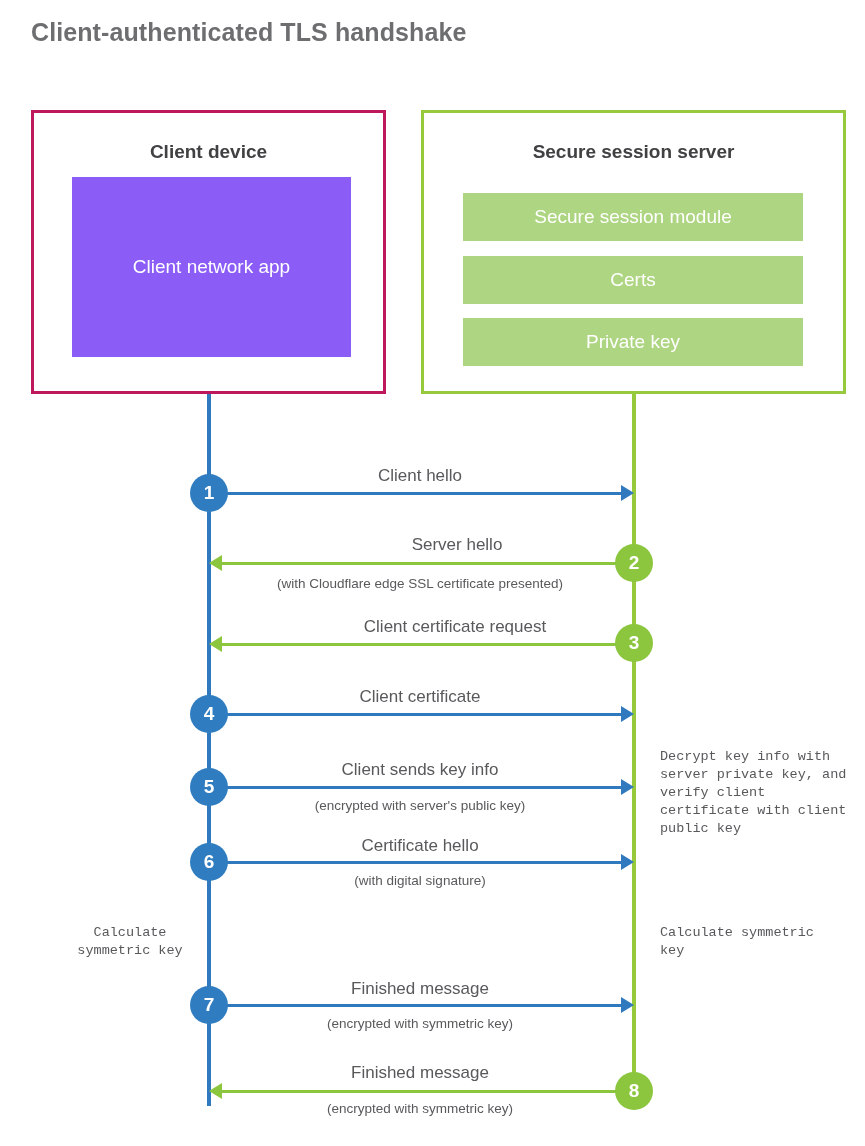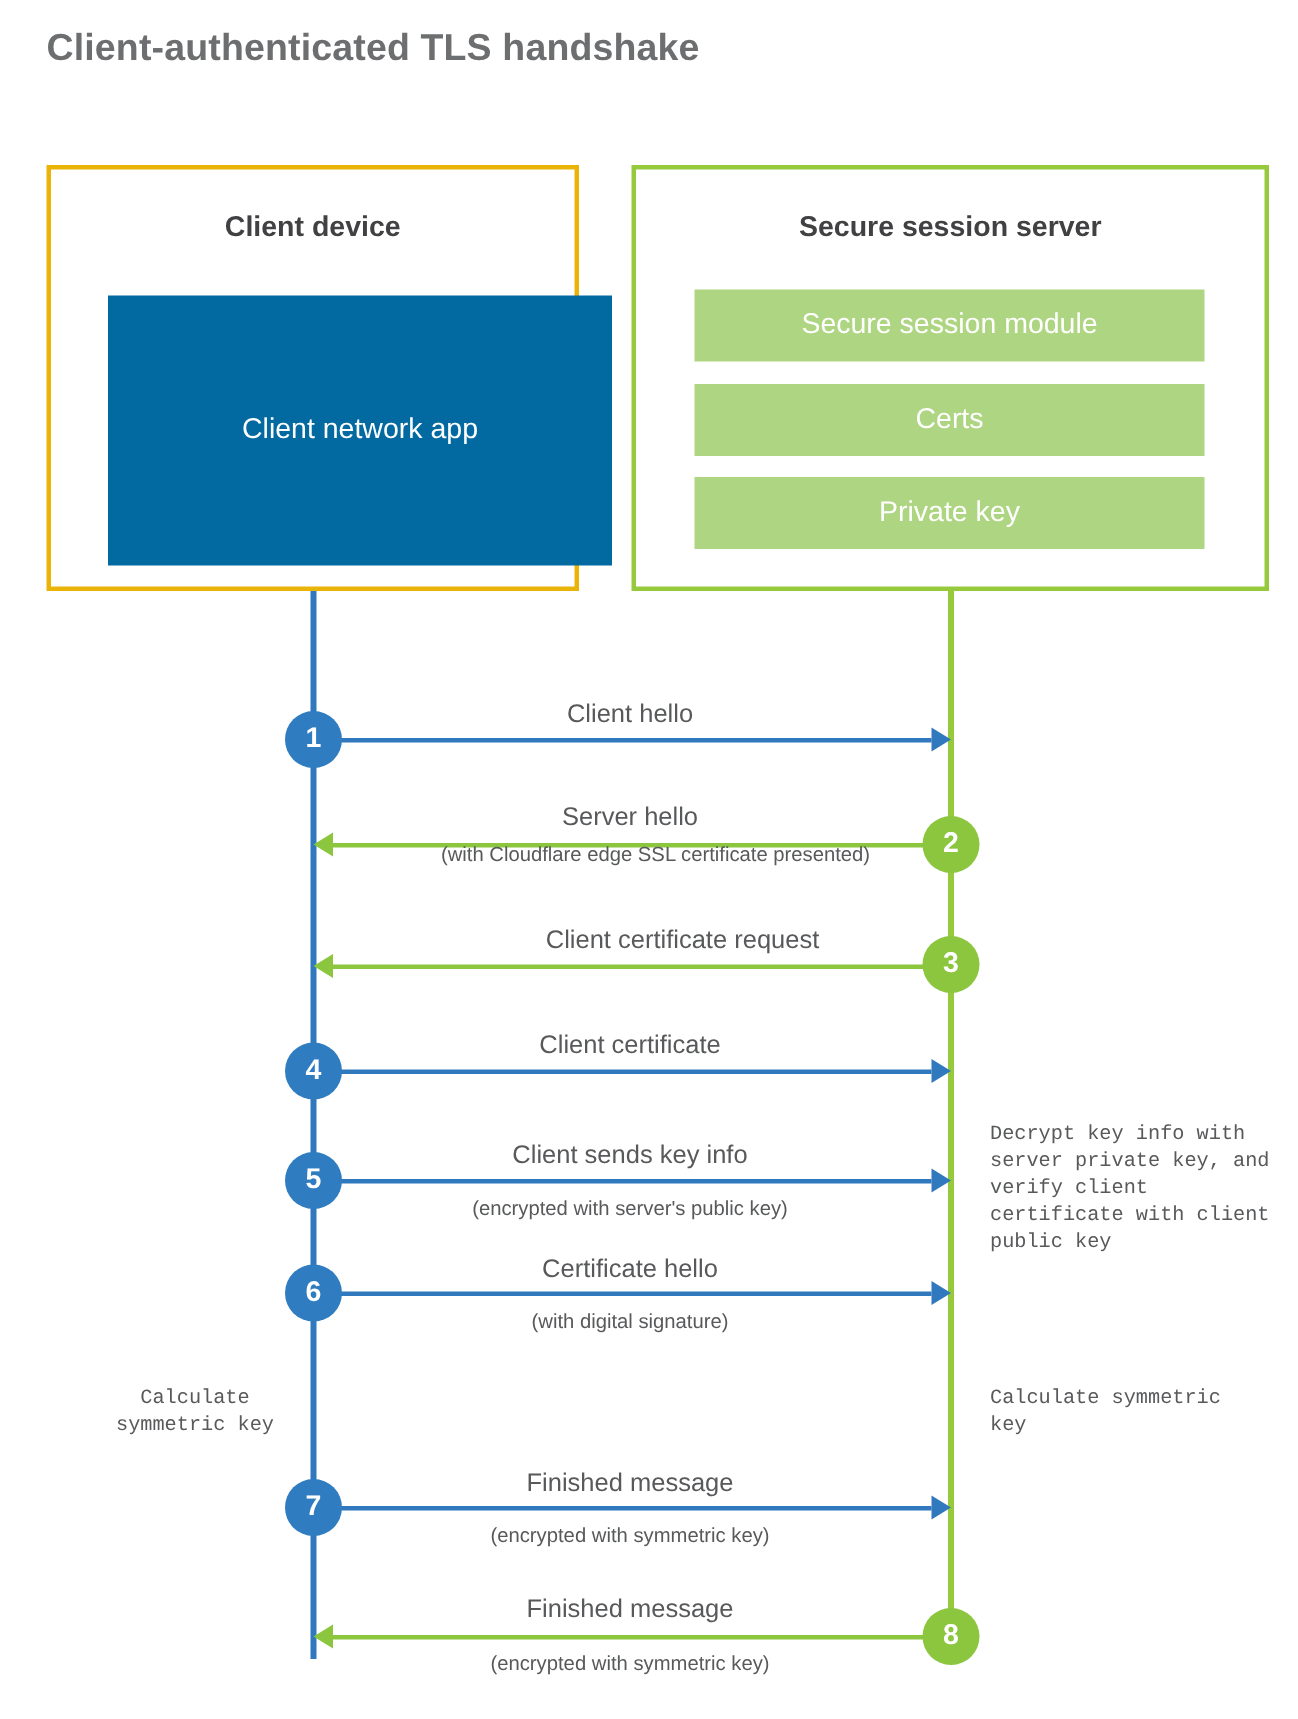--- a/index.html
+++ b/index.html
@@ -39,21 +39,21 @@
   
   .entity-box {
     position: absolute;
     background: #ffffff;
   }
   #client-device-box {
     left: 31px;
     top: 110px;
     width: 355px;
     height: 284px;
-    border: 3px solid #eab308;
+    border: 3px solid #be185d;
   }
   #secure-server-box {
     left: 421px;
     top: 110px;
     width: 425px;
     height: 284px;
     border: 3px solid #97c93d;
   }
   .entity-title {
     position: absolute;
@@ -63,31 +63,30 @@
     text-align: center;
     font-size: 19px;
     font-weight: bold;
     color: #414042;
   }
 
   #client-app-block {
     position: absolute;
     left: 38px;
     top: 64px;
-    width: 336px;
+    width: 279px;
     height: 180px;
-    background: #0369a1;
+    background: #8b5cf6;
     color: #ffffff;
     font-size: 19px;
     line-height: 26px;
     display: flex;
     align-items: center;
     justify-content: center;
     text-align: center;
-    margin-top: 20px;
   }
   #client-app-block span { display: block; max-width: 200px; }
 
   .server-bar {
     position: absolute;
     left: 39px;
     width: 340px;
     height: 48px;
     background: #aed581;
     color: #ffffff;
@@ -228,24 +227,24 @@
   <div class="lifeline" id="client-lifeline"></div>
   <div class="lifeline" id="server-lifeline"></div>
 
   <div class="msg-label" style="top:466px;text-align:right;">Client hello</div>
   <div class="msg-line blue" style="left:209px; top:492px; width:412px;"></div>
   <div class="arrowhead right blue" style="left:621px; top:485px;"></div>
   <div class="step-circle blue" style="top:474px;">
     <span>1</span>
   </div>
 
-  <div class="msg-label" style="top:535px;">Server hello</div>
+  <div class="msg-label" style="top:535px;margin-left:37px;">Server hello</div>
   <div class="msg-line green" style="left:222px; top:562px; width:412px;"></div>
   <div class="arrowhead left green" style="left:209px; top:555px;"></div>
-  <div class="msg-sublabel" style="top:562px;margin-left:17px;">(with Cloudflare edge SSL certificate presented)</div>
+  <div class="msg-sublabel" style="top:576px;">(with Cloudflare edge SSL certificate presented)</div>
   <div class="step-circle green" style="top:544px;">
     <span>2</span>
   </div>
 
   <div class="msg-label" style="top:617px;margin-left:35px;">Client certificate request</div>
   <div class="msg-line green" style="left:222px; top:643px; width:412px;"></div>
   <div class="arrowhead left green" style="left:209px; top:636px;"></div>
   <div class="step-circle green" style="top:624px;">
     <span>3</span>
   </div>

